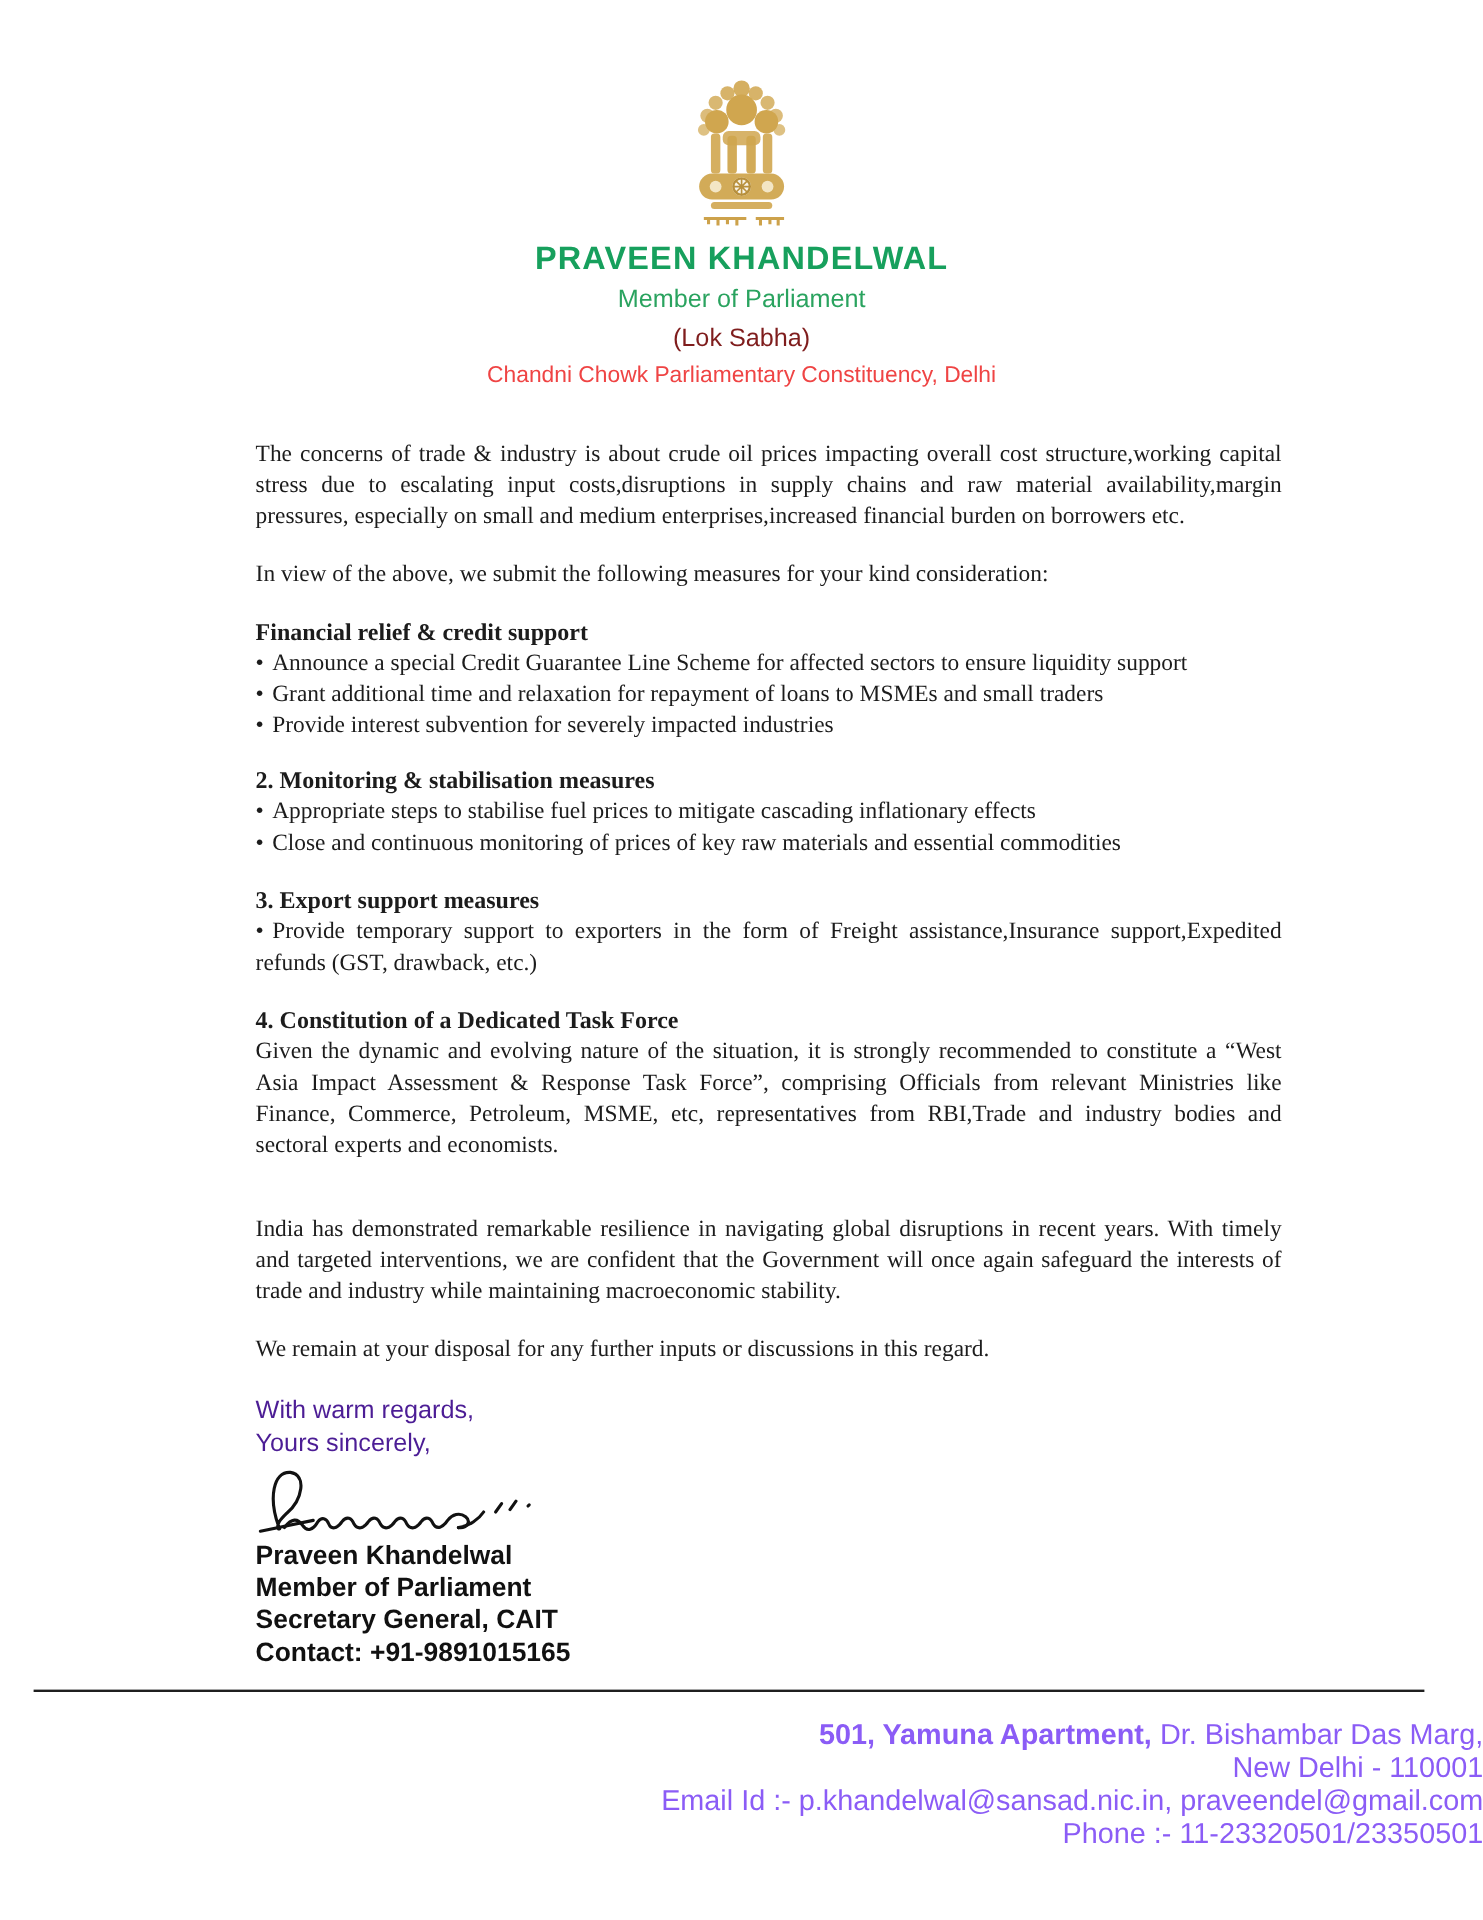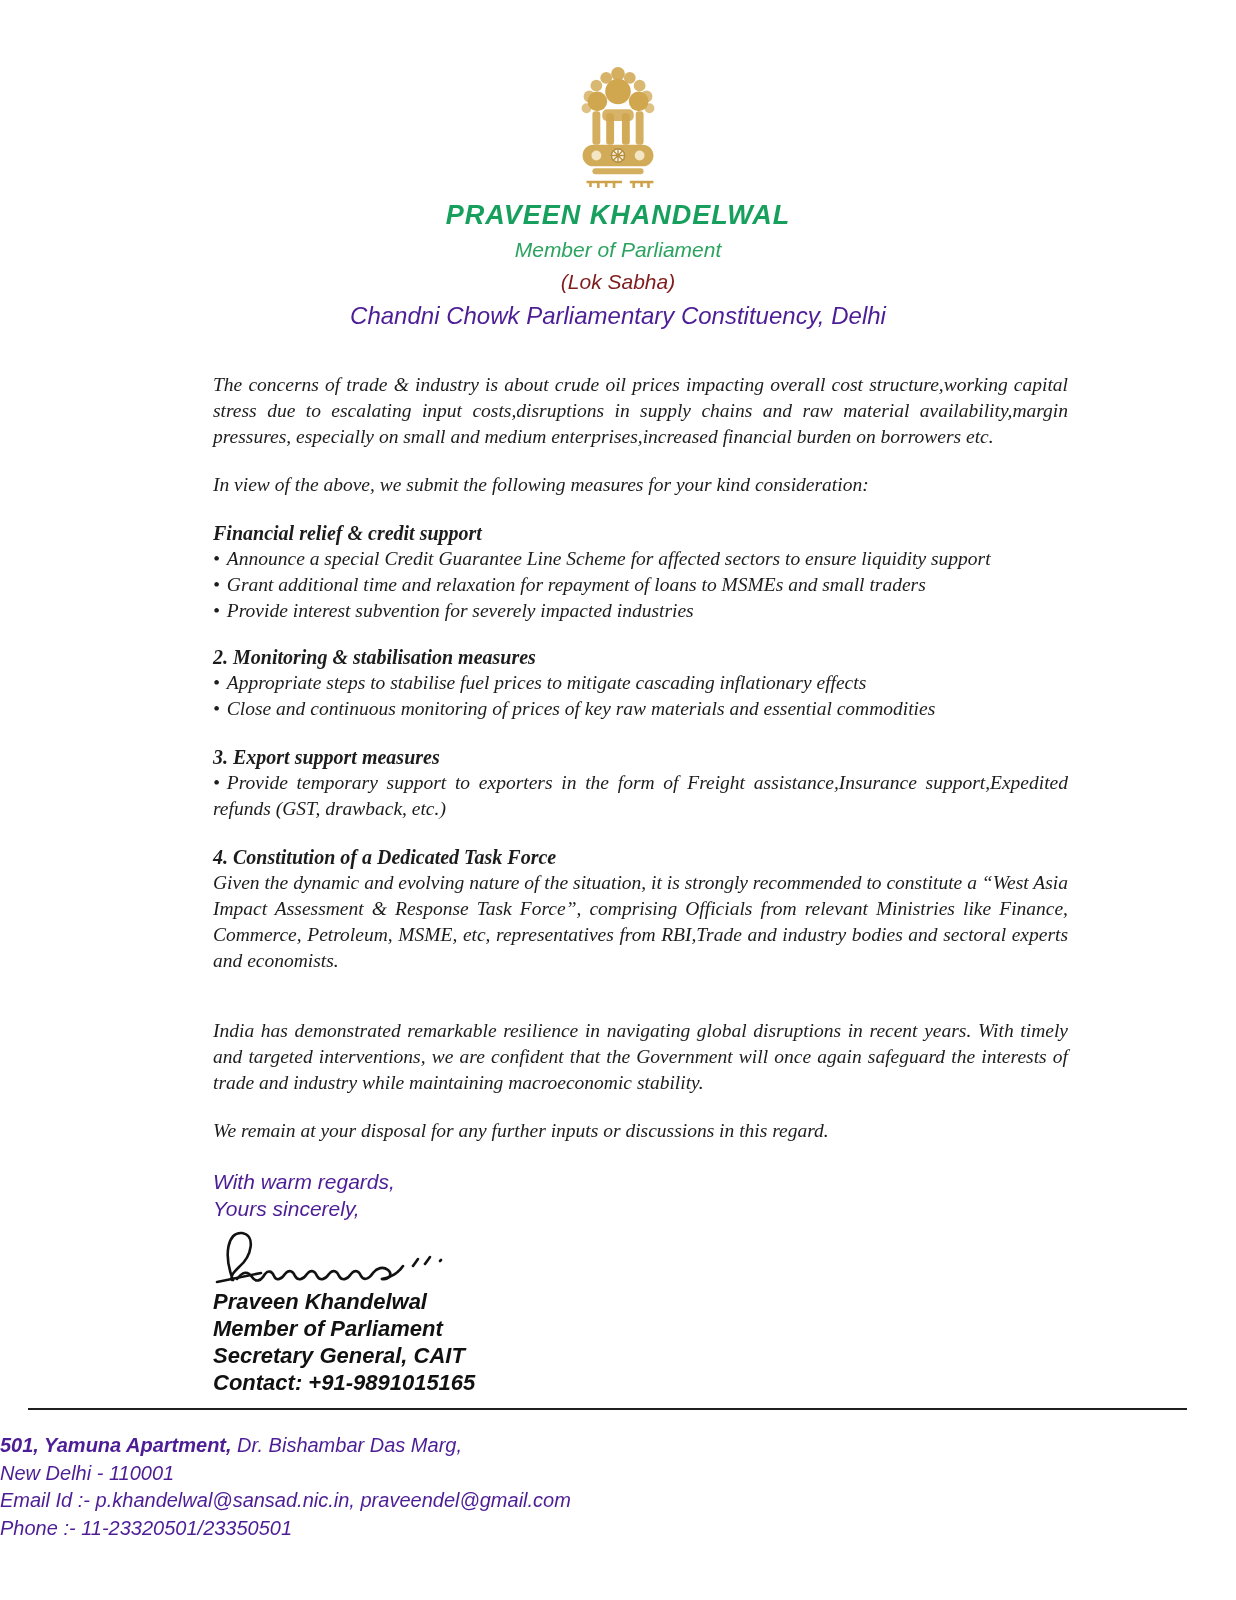--- a/index.html
+++ b/index.html
@@ -1,21 +1,21 @@
 <!DOCTYPE html>
 <html><head>
 <meta charset="utf-8">
 <style>
   * { margin: 0; padding: 0; box-sizing: border-box; }
   html, body { background: #ffffff; }
   body { font-family: "Liberation Serif", "DejaVu Serif", serif; }
   .page {
     width: 1236px; height: 1600px;
     margin: 0 auto; background: #ffffff;
-    position: relative; overflow: hidden; font-style: italic;
+    position: relative; overflow: hidden;
   }
 
   
   .letterhead { padding-top: 60px; text-align: center; }
   .emblem-wrap { display: flex; flex-direction: column; align-items: center; }
   .mp-name {
     margin-top: 10px;
     font-family: "Liberation Sans", sans-serif;
     font-weight: 700; font-size: 27px; letter-spacing: 1px;
     color: #17a05d;
@@ -26,21 +26,21 @@
     font-size: 21px; color: #2aa35f;
   }
   .mp-house {
     margin-top: 8px;
     font-family: "Liberation Sans", sans-serif;
     font-size: 21px; color: #7f1d1d;
   }
   .mp-constituency {
     margin-top: 8px;
     font-family: "Liberation Sans", sans-serif;
-    font-size: 24px; color: #4c1d95;
+    font-size: 19px; color: #ef4444;
   }
 
   
   .content {
     margin: 42px 168px 0 213px;
     font-size: 19.5px; line-height: 26px; color: #1c1c1c;
   }
   .para { text-align: justify; }
   .gap { height: 22px; }
   .gap-sm { height: 20px; }
@@ -61,24 +61,24 @@
     font-weight: 700; font-size: 22px; line-height: 27px; color: #111;
   }
 
   
   .divider {
     position: absolute; left: 28px; top: 1408px;
     width: 1159px; height: 2px; background: #1f1f1f;
   }
   .footer {
     position: absolute; left: 0; right: 0; top: 1432px;
-    text-align: left;
-    font-family: "Liberation Sans", sans-serif;
-    font-size: 20px; line-height: 27.5px;
-    color: #4c1d95;
+    text-align: right;
+    font-family: "Liberation Sans", sans-serif;
+    font-size: 24px; line-height: 27.5px;
+    color: #8b5cf6;
   }
   .footer .bold { font-weight: 700; }
 </style>
 </head>
 <body>
 
 <div class="page">
 
   <div class="letterhead">
     <div class="emblem-wrap">

